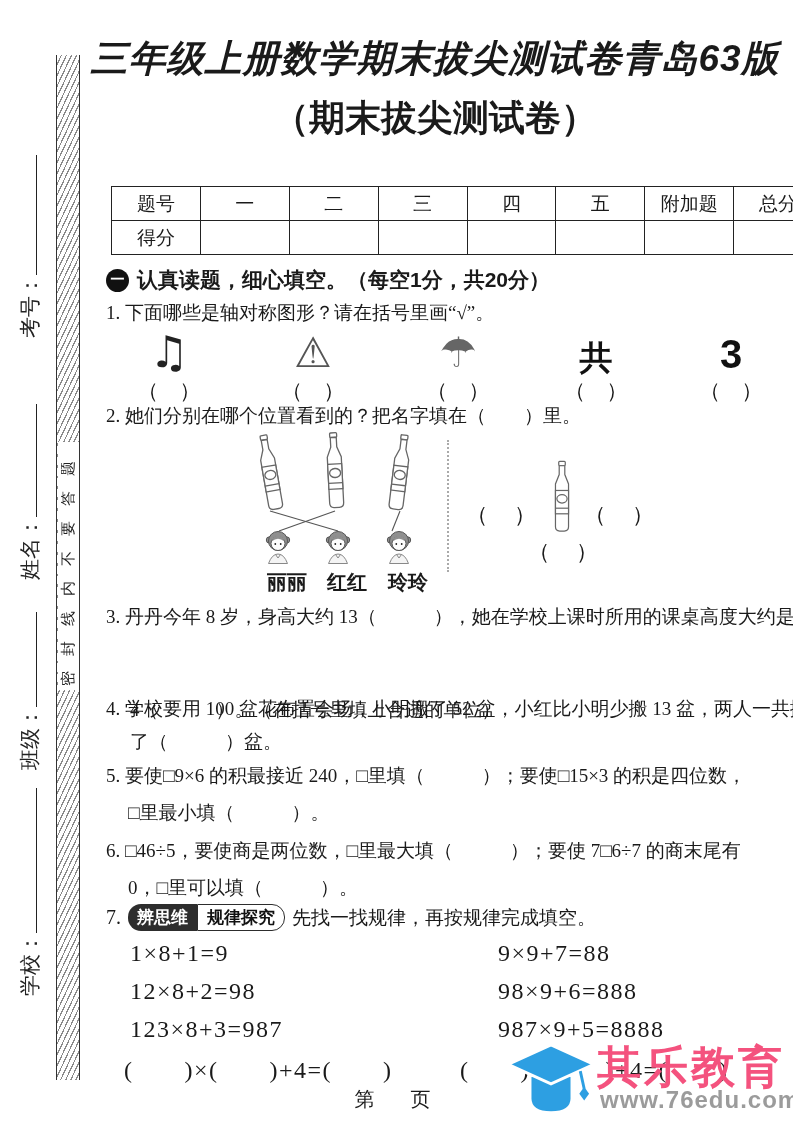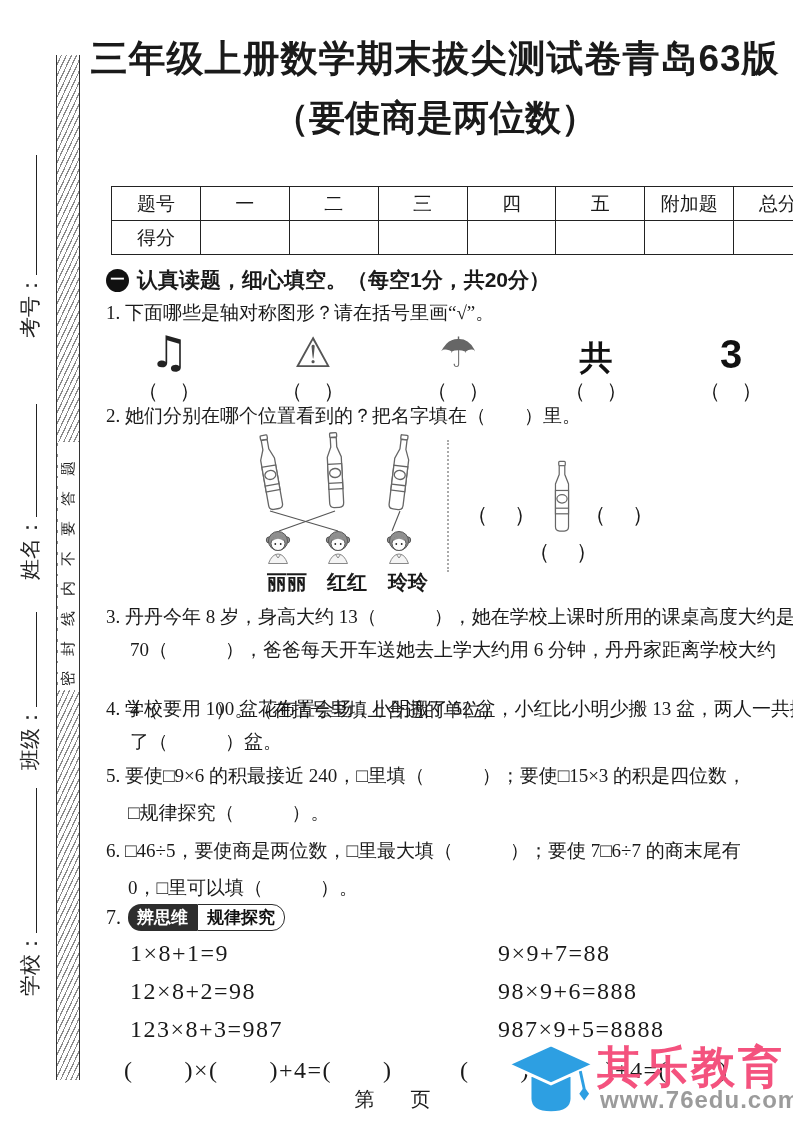--- a/index.html
+++ b/index.html
@@ -17,21 +17,21 @@
   .vfield{transform:rotate(-90deg);transform-origin:0 0;white-space:nowrap;
     font-size:21px;color:#222;}
   .vline{display:inline-block;border-bottom:1.6px solid #222;height:1.05em;}
   .f-kaohao{left:14px;top:338px;} .f-kaohao .vline{width:120px;}
   .f-xingming{left:14px;top:580px;} .f-xingming .vline{width:113px;}
   .f-banji{left:14px;top:770px;} .f-banji .vline{width:95px;}
   .f-xuexiao{left:14px;top:996px;} .f-xuexiao .vline{width:145px;}
 
   
   .title1{left:84px;top:34px;width:702px;text-align:center;
-    font-family:"Liberation Sans",sans-serif;font-weight:bold;font-size:37px;letter-spacing:1px;}
+    font-family:"Liberation Sans",sans-serif;font-weight:bold;font-size:37px;letter-spacing:1px;font-style:italic;}
   .title2{left:84px;top:94px;width:702px;text-align:center;
     font-family:"Liberation Sans",sans-serif;font-weight:bold;font-size:36px;}
   .meta{left:84px;top:150px;width:688px;text-align:right;
     font-family:"Liberation Sans",sans-serif;font-weight:bold;font-size:21px;}
 
   
   .score-table{left:111px;top:186px;width:712px;border-collapse:collapse;table-layout:fixed;}
   .score-table td{border:1.7px solid #222;height:33px;text-align:center;
     font-size:19px;padding:0;}
 
@@ -114,21 +114,21 @@
     <span>姓名：</span><span class="vline"></span>
   </div>
   <div class="abs vfield f-banji">
     <span>班级：</span><span class="vline"></span>
   </div>
   <div class="abs vfield f-xuexiao">
     <span>学校：</span><span class="vline"></span>
   </div>
 
   <div class="abs title1">三年级上册数学期末拔尖测试卷青岛63版</div>
-  <div class="abs title2">（要使商是两位数）</div>
+  <div class="abs title2">（期末拔尖测试卷）</div>
 
   <table class="abs score-table">
     <tbody>
         <tr>
       <td>题号</td>
       <td>一</td>
       <td>二</td>
       <td>三</td>
       <td>四</td>
       <td>五</td>
@@ -219,36 +219,36 @@
   <div class="abs q2-divider"></div>
 
   <svg class="abs" style="left:548px;top:460px;" width="28" height="74" viewBox="0 0 30 78">
     <use href="#bottle"></use>
   </svg>
   <span class="q2-paren" style="left:466px;top:500px;">（　）</span>
   <span class="q2-paren" style="left:584px;top:500px;">（　）</span>
   <span class="q2-paren" style="left:528px;top:537px;">（　）</span>
 
   <div class="abs q-line" style="left:106px;top:604px;">3. 丹丹今年 8 岁，身高大约 13（　　　），她在学校上课时所用的课桌高度大约是</div>
-  <div class="abs q-line" style="left:130px;top:637px;">70（　　　），爸爸每天开车送她去上学大约用 6 分钟，丹丹家距离学校大约</div>
   <div class="abs q-line" style="left:130px;top:697px;">4（　　　）。（在括号里填上合适的单位）</div>
 
   <div class="abs q-line" style="left:106px;top:696px;">4. 学校要用 100 盆花布置会场，小明搬了 52 盆，小红比小明少搬 13 盆，两人一共搬</div>
   <div class="abs q-line" style="left:130px;top:729px;">了（　　　）盆。</div>
 
   <div class="abs q-line" style="left:106px;top:763px;">5. 要使□9×6 的积最接近 240，□里填（　　　）；要使□15×3 的积是四位数，</div>
-  <div class="abs q-line" style="left:128px;top:800px;">□规律探究（　　　）。</div>
+  <div class="abs q-line" style="left:128px;top:800px;">□里最小填（　　　）。</div>
 
   <div class="abs q-line" style="left:106px;top:838px;">6. □46÷5，要使商是两位数，□里最大填（　　　）；要使 7□6÷7 的商末尾有</div>
   <div class="abs q-line" style="left:128px;top:875px;">0，□里可以填（　　　）。</div>
 
   <div class="abs q7-header">
     <span class="q7-num">7.</span>
     <span class="badge-dark">辨思维</span>
     <span class="badge-light">规律探究</span>
+    <span class="q7-intro">先找一找规律，再按规律完成填空。</span>
   </div>
 
   <span class="eq" style="left:130px;top:940px;">1×8+1=9</span>
   <span class="eq" style="left:130px;top:978px;">12×8+2=98</span>
   <span class="eq" style="left:130px;top:1016px;">123×8+3=987</span>
   <span class="eq" style="left:124px;top:1054px;">(　　)×(　　)+4=(　　)</span>
   <span class="eq" style="left:498px;top:940px;">9×9+7=88</span>
   <span class="eq" style="left:498px;top:978px;">98×9+6=888</span>
   <span class="eq" style="left:498px;top:1016px;">987×9+5=8888</span>
   <span class="eq" style="left:460px;top:1054px;">(　　)×(　　)+4=(　　)</span>

